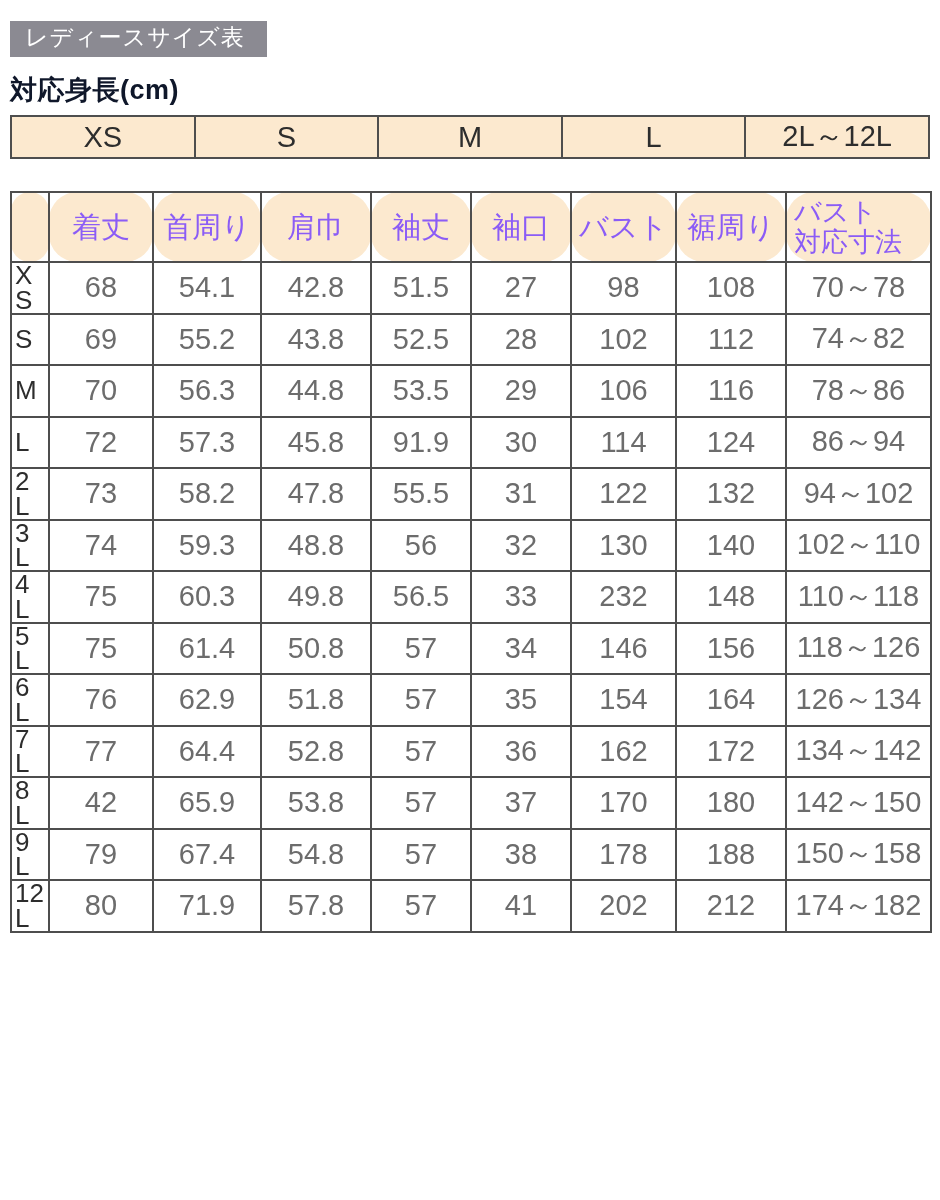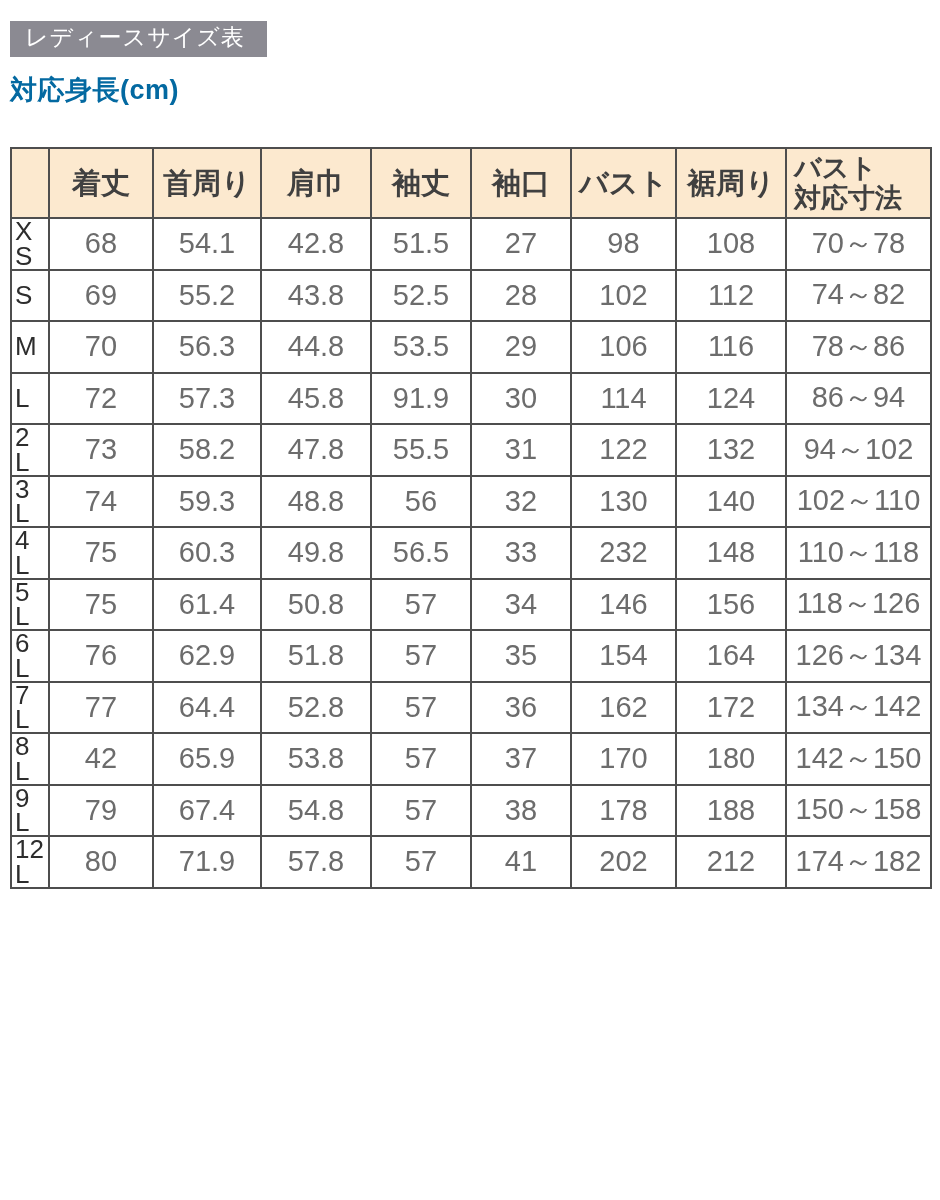--- a/index.html
+++ b/index.html
@@ -21,21 +21,21 @@
     color: #ffffff;
     font-size: 23px;
     line-height: 1.0;
     padding: 5px 22px 8px 15px;
     letter-spacing: 1px;
   }
   .subtitle {
     margin: 15px 0 7px 0;
     font-size: 27px;
     font-weight: bold;
-    color: #0369a1;
+    color: #0f172a;
     letter-spacing: 0.5px;
   }
   table {
     border-collapse: collapse;
     table-layout: fixed;
     width: 920px;
   }
   th, td {
     border: 2px solid #4e4e4e;
     text-align: center;
@@ -54,24 +54,25 @@
   .height-table td {
     color: #6c6c6c;
     font-size: 29px;
     height: 44px;
     background: #ffffff;
   }
   .table-gap { height: 32px; }
   
   .size-table th.col-head, .size-table th.corner {
     background: #fce9cf;
-    color: #404040;
-    font-weight: bold;
+    color: #8b5cf6;
+    font-weight: normal;
     font-size: 29px;
     height: 68px;
+    border-radius: 28px;
   }
   .size-table th.col-head.two-line {
     text-align: left;
     padding-left: 7px;
     font-size: 27px;
   }
   .size-table th.col-head .hl { line-height: 1.12; }
   .size-table th.row-label {
     background: #ffffff;
     color: #2d2d2d;
@@ -93,20 +94,27 @@
 <body>
 
 
 
 <div class="title-bar">レディースサイズ表</div>
 
 <div class="subtitle">対応身長(cm)</div>
 
 <table class="height-table">
   <tbody>
+      <tr>
+        <th>XS</th>
+        <th>S</th>
+        <th>M</th>
+        <th>L</th>
+        <th>2L～12L</th>
+      </tr>
     </tbody>
 </table>
 
 <div class="table-gap"></div>
 
 <table class="size-table">
   <colgroup>
       <col style="width: 38px;">
       <col style="width: 104px;">
       <col style="width: 108px;">

